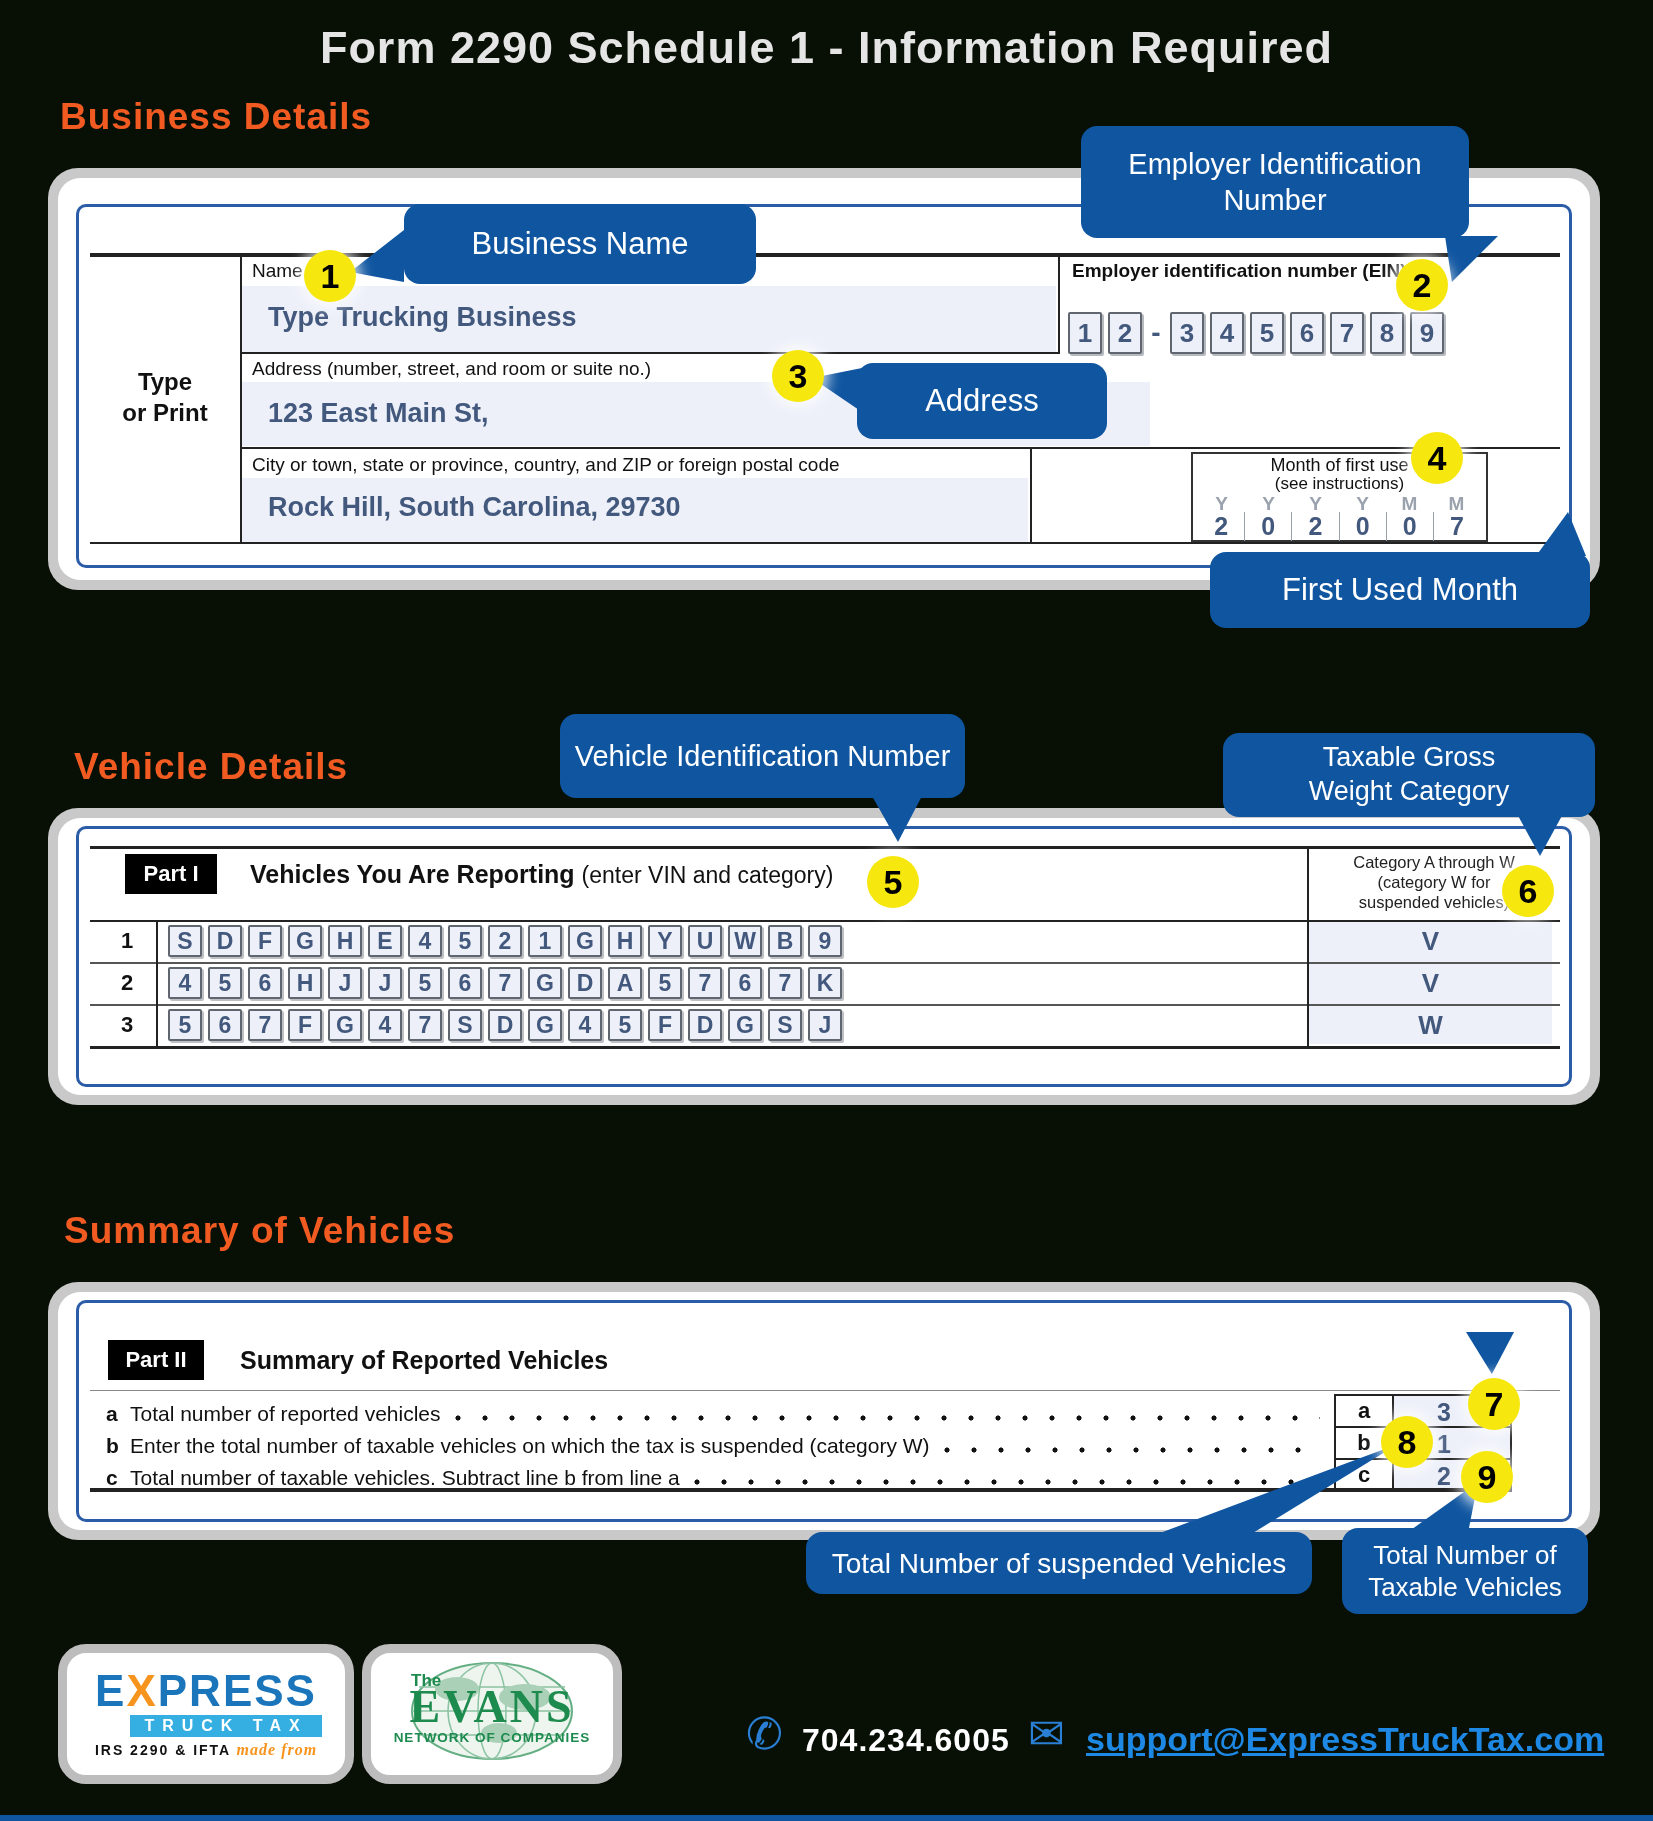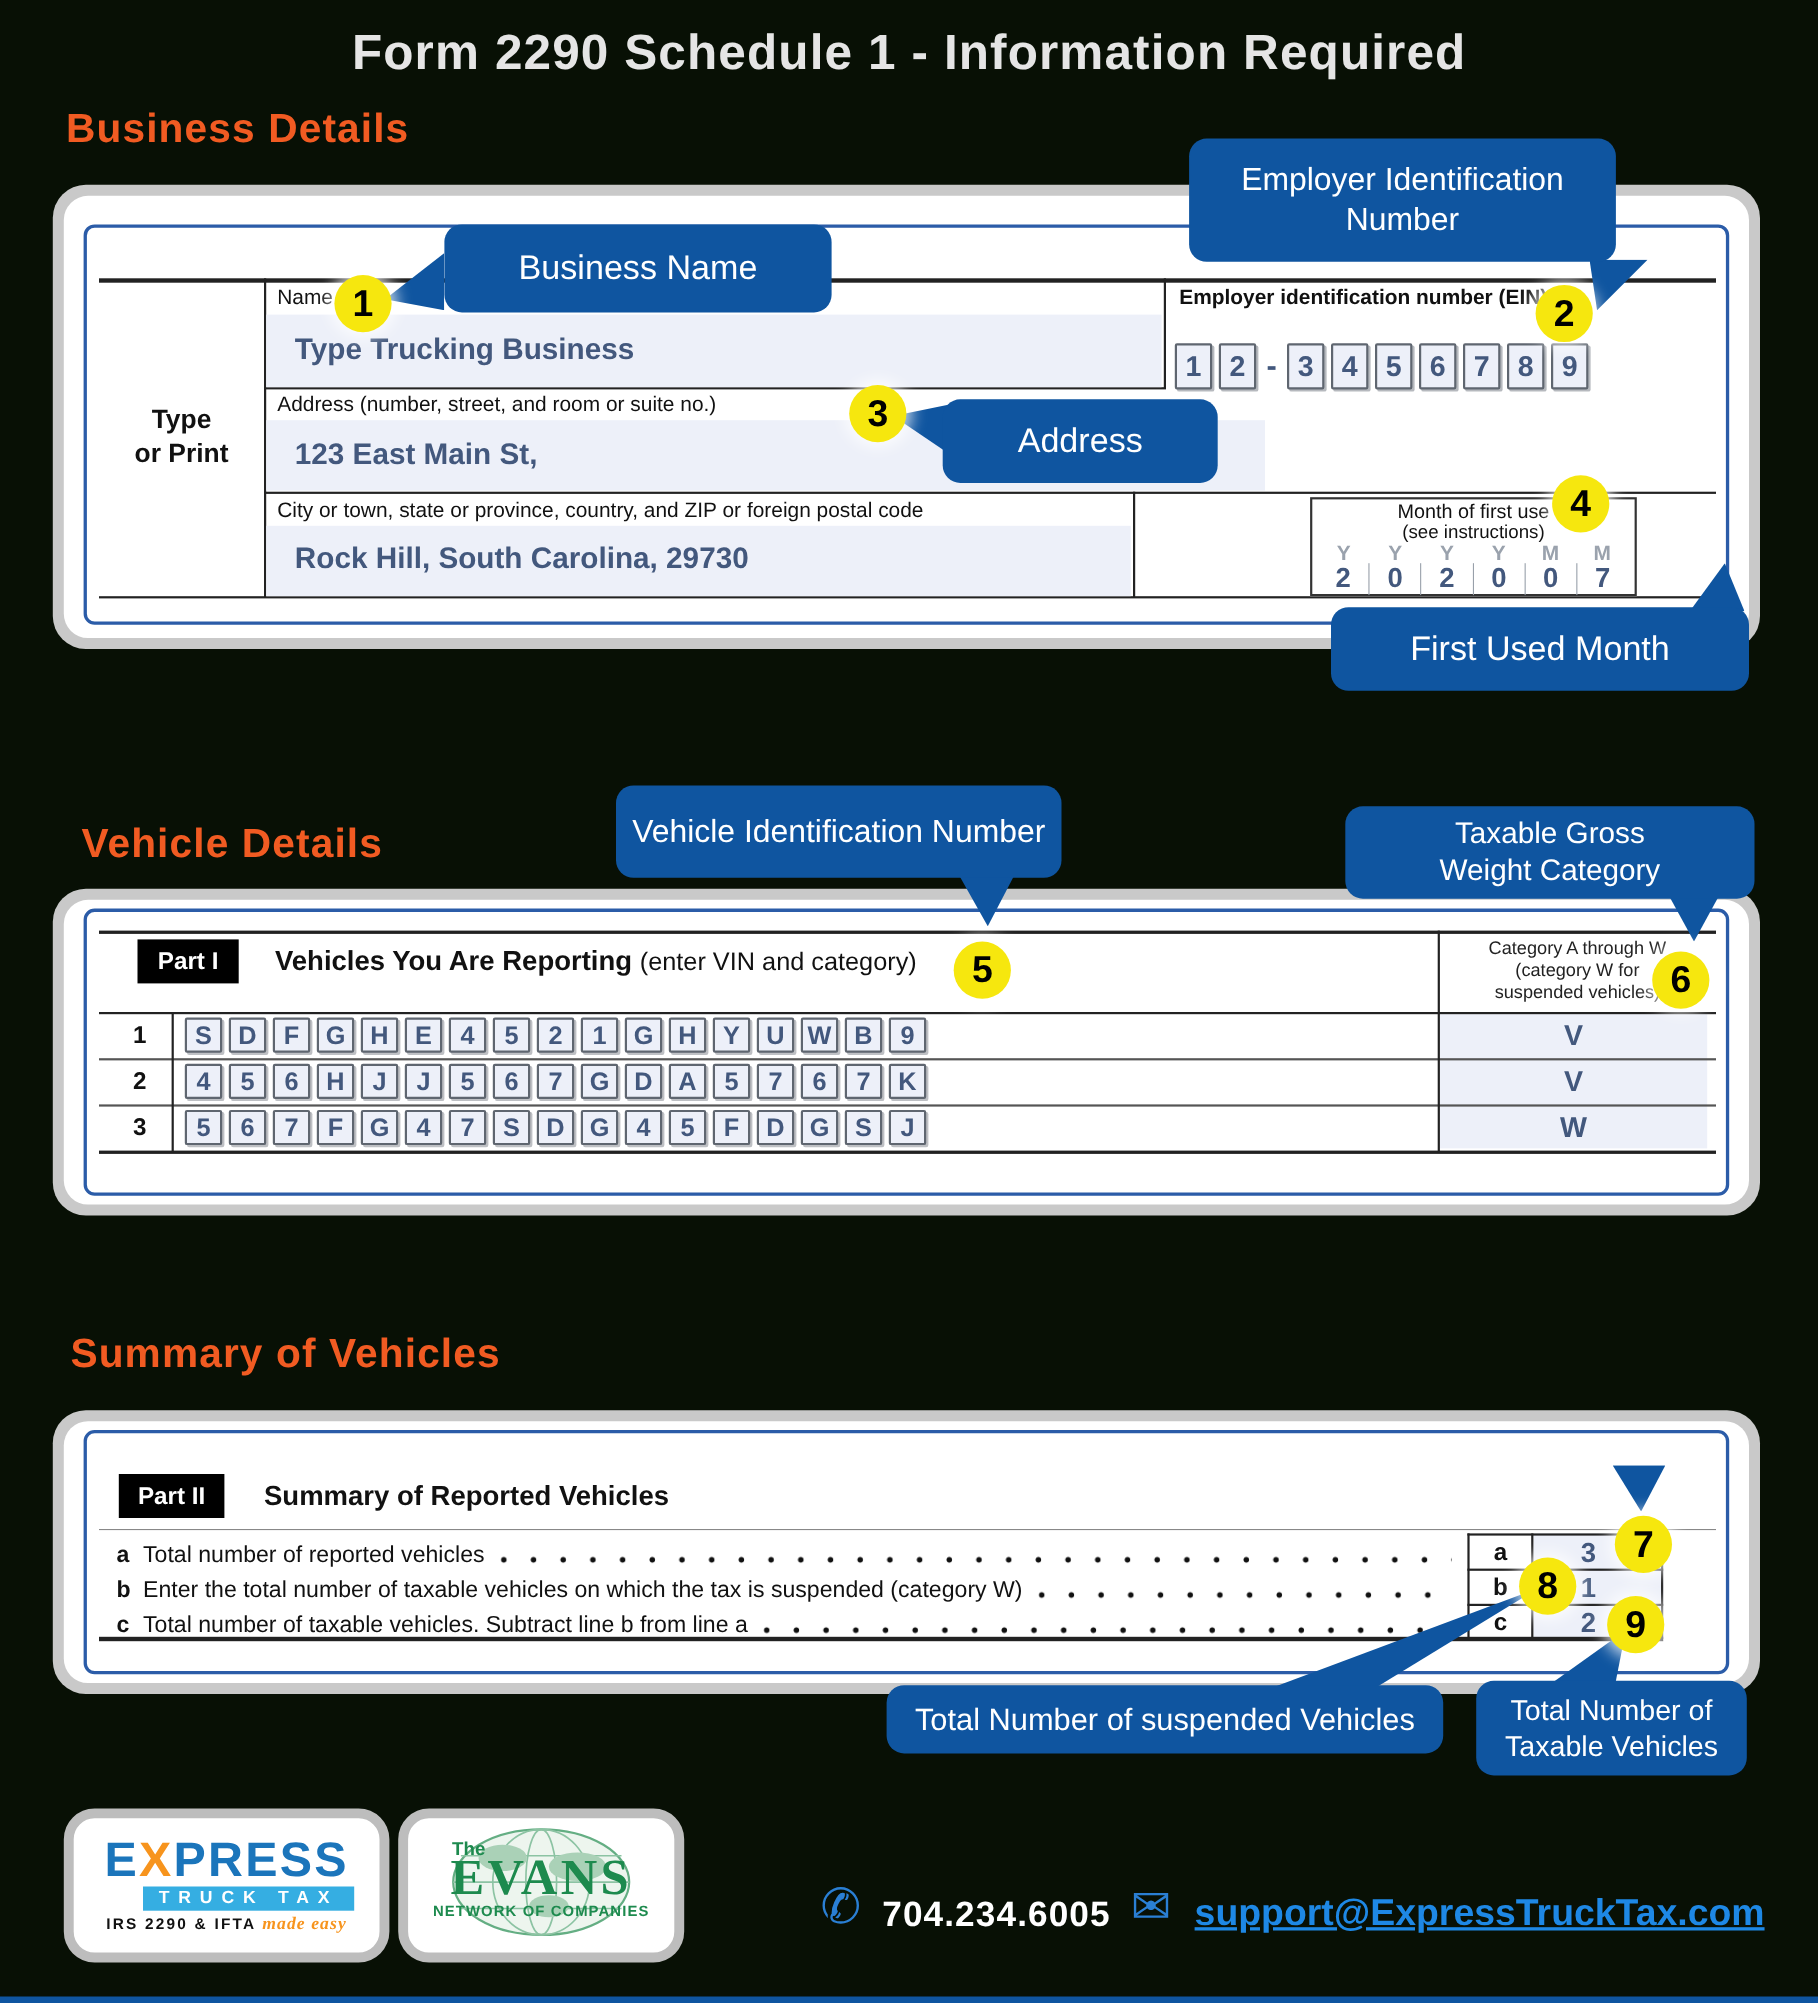--- a/index.html
+++ b/index.html
@@ -311,21 +311,21 @@
   <div class="badge" style="left:1381px;top:1416px;">8</div>
   <div class="badge" style="left:1461px;top:1451px;">9</div>
 
   <div class="logo-card" style="left:58px;top:1644px;width:296px;height:140px;">
     <div class="express-word">
       <span>E</span><span class="x">X</span><span>PRESS</span>
     </div>
     <div class="truck-bar">TRUCK TAX</div>
     <div class="tagline">
       <span>IRS 2290 &amp; IFTA</span>
-      <span class="made">made easy</span>
+      <span class="made">made from</span>
     </div>
   </div>
 
   <div class="logo-card" style="left:362px;top:1644px;width:260px;height:140px;">
     <svg class="globe" width="170" height="104" viewBox="0 0 170 104">
       <ellipse cx="85" cy="52" rx="80" ry="48" fill="#eaf4ec" stroke="#4aa06e" stroke-width="2"></ellipse>
       <ellipse cx="85" cy="52" rx="44" ry="48" fill="none" stroke="#79b993" stroke-width="1.5"></ellipse>
       <ellipse cx="85" cy="52" rx="14" ry="48" fill="none" stroke="#79b993" stroke-width="1.5"></ellipse>
       <line x1="5" y1="52" x2="165" y2="52" stroke="#79b993" stroke-width="1.5"></line>
       <line x1="12" y1="28" x2="158" y2="28" stroke="#79b993" stroke-width="1.5"></line>

